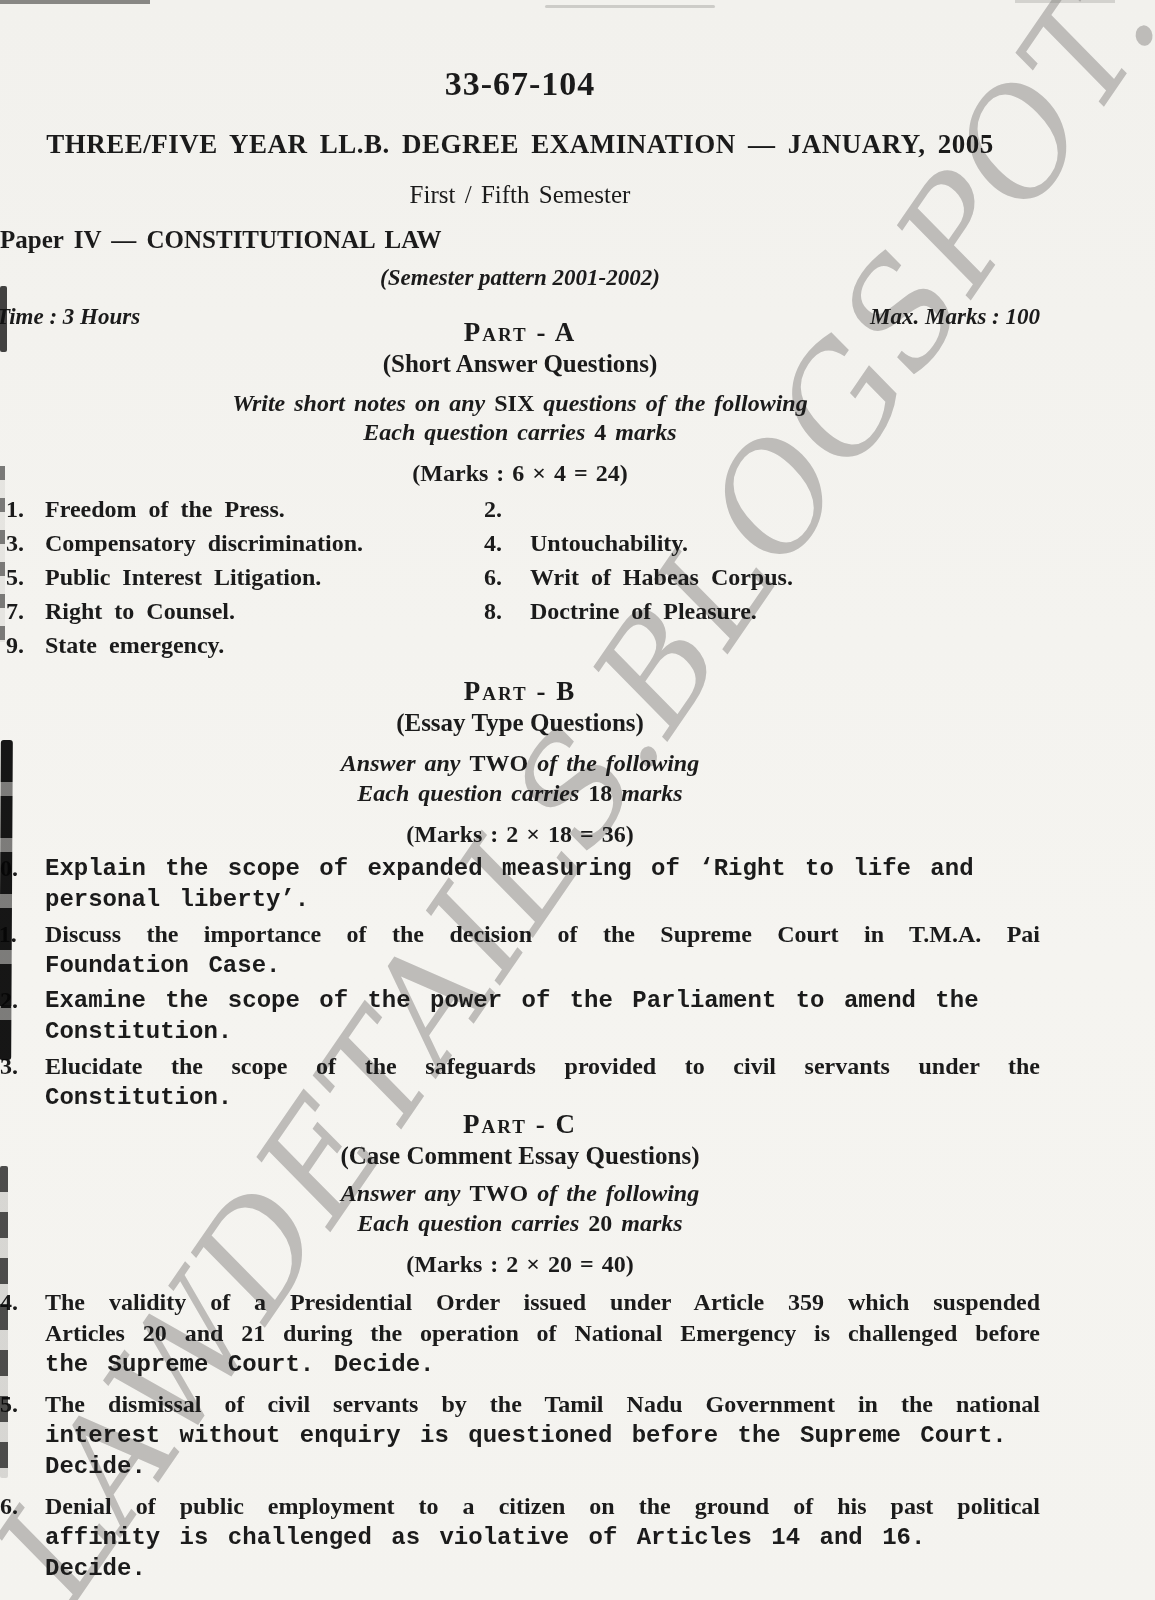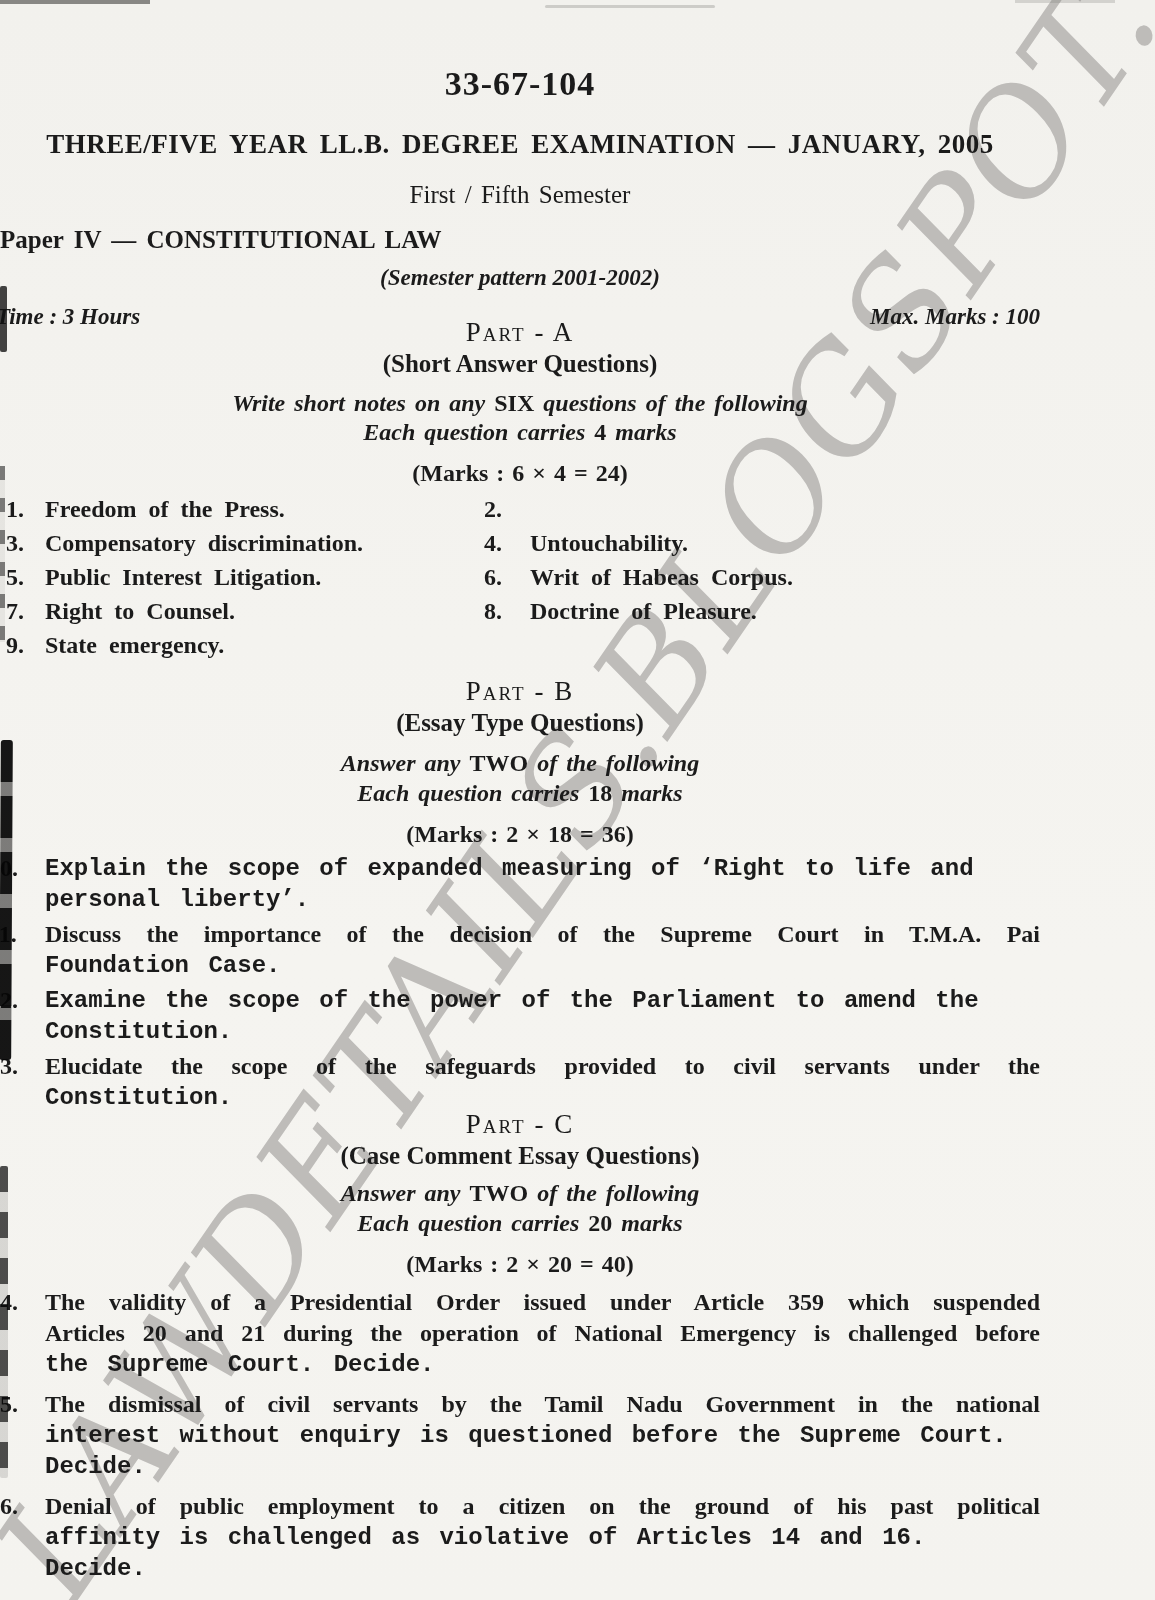--- a/index.html
+++ b/index.html
@@ -41,21 +41,21 @@
     border-radius:2px;}
   .content{position:relative;z-index:2;padding:66px 115px 0 0;}
   .code{text-align:center;font-size:34px;font-weight:bold;letter-spacing:1px;line-height:36px;}
   .title{text-align:center;font-size:27px;font-weight:bold;letter-spacing:.5px;word-spacing:5px;
     margin-top:26px;line-height:32px;white-space:nowrap;}
   .semester{text-align:center;font-size:25px;font-weight:normal;word-spacing:3px;margin-top:20px;line-height:30px;}
   .paper{font-size:25px;font-weight:bold;word-spacing:4px;margin-top:15px;line-height:30px;}
   .pattern{text-align:center;font-size:23px;font-weight:bold;font-style:italic;margin-top:9px;line-height:28px;}
   .timerow{display:flex;justify-content:space-between;font-size:23px;font-weight:bold;font-style:italic;
     margin-top:11px;line-height:28px;margin-left:-4px;}
-  .part-heading{text-align:center;font-size:27px;font-weight:normal;font-variant:small-caps;
+  .part-heading{text-align:center;font-size:27px;font-weight:bold;font-variant:small-caps;
     letter-spacing:2px;line-height:30px;}
   .ph-a{margin-top:-14px;}
   .ph-b{margin-top:14px;}
   .ph-c{margin-top:-8px;}
   .part-type{text-align:center;font-size:25px;font-weight:bold;margin-top:3px;line-height:28px;}
   .instr{text-align:center;font-size:24px;font-weight:bold;font-style:italic;line-height:28px;word-spacing:3px;}
   .i1{margin-top:11px;}
   .i2{margin-top:1px;}
   .ib1{margin-top:12px;}
   .ib2{margin-top:2px;}

